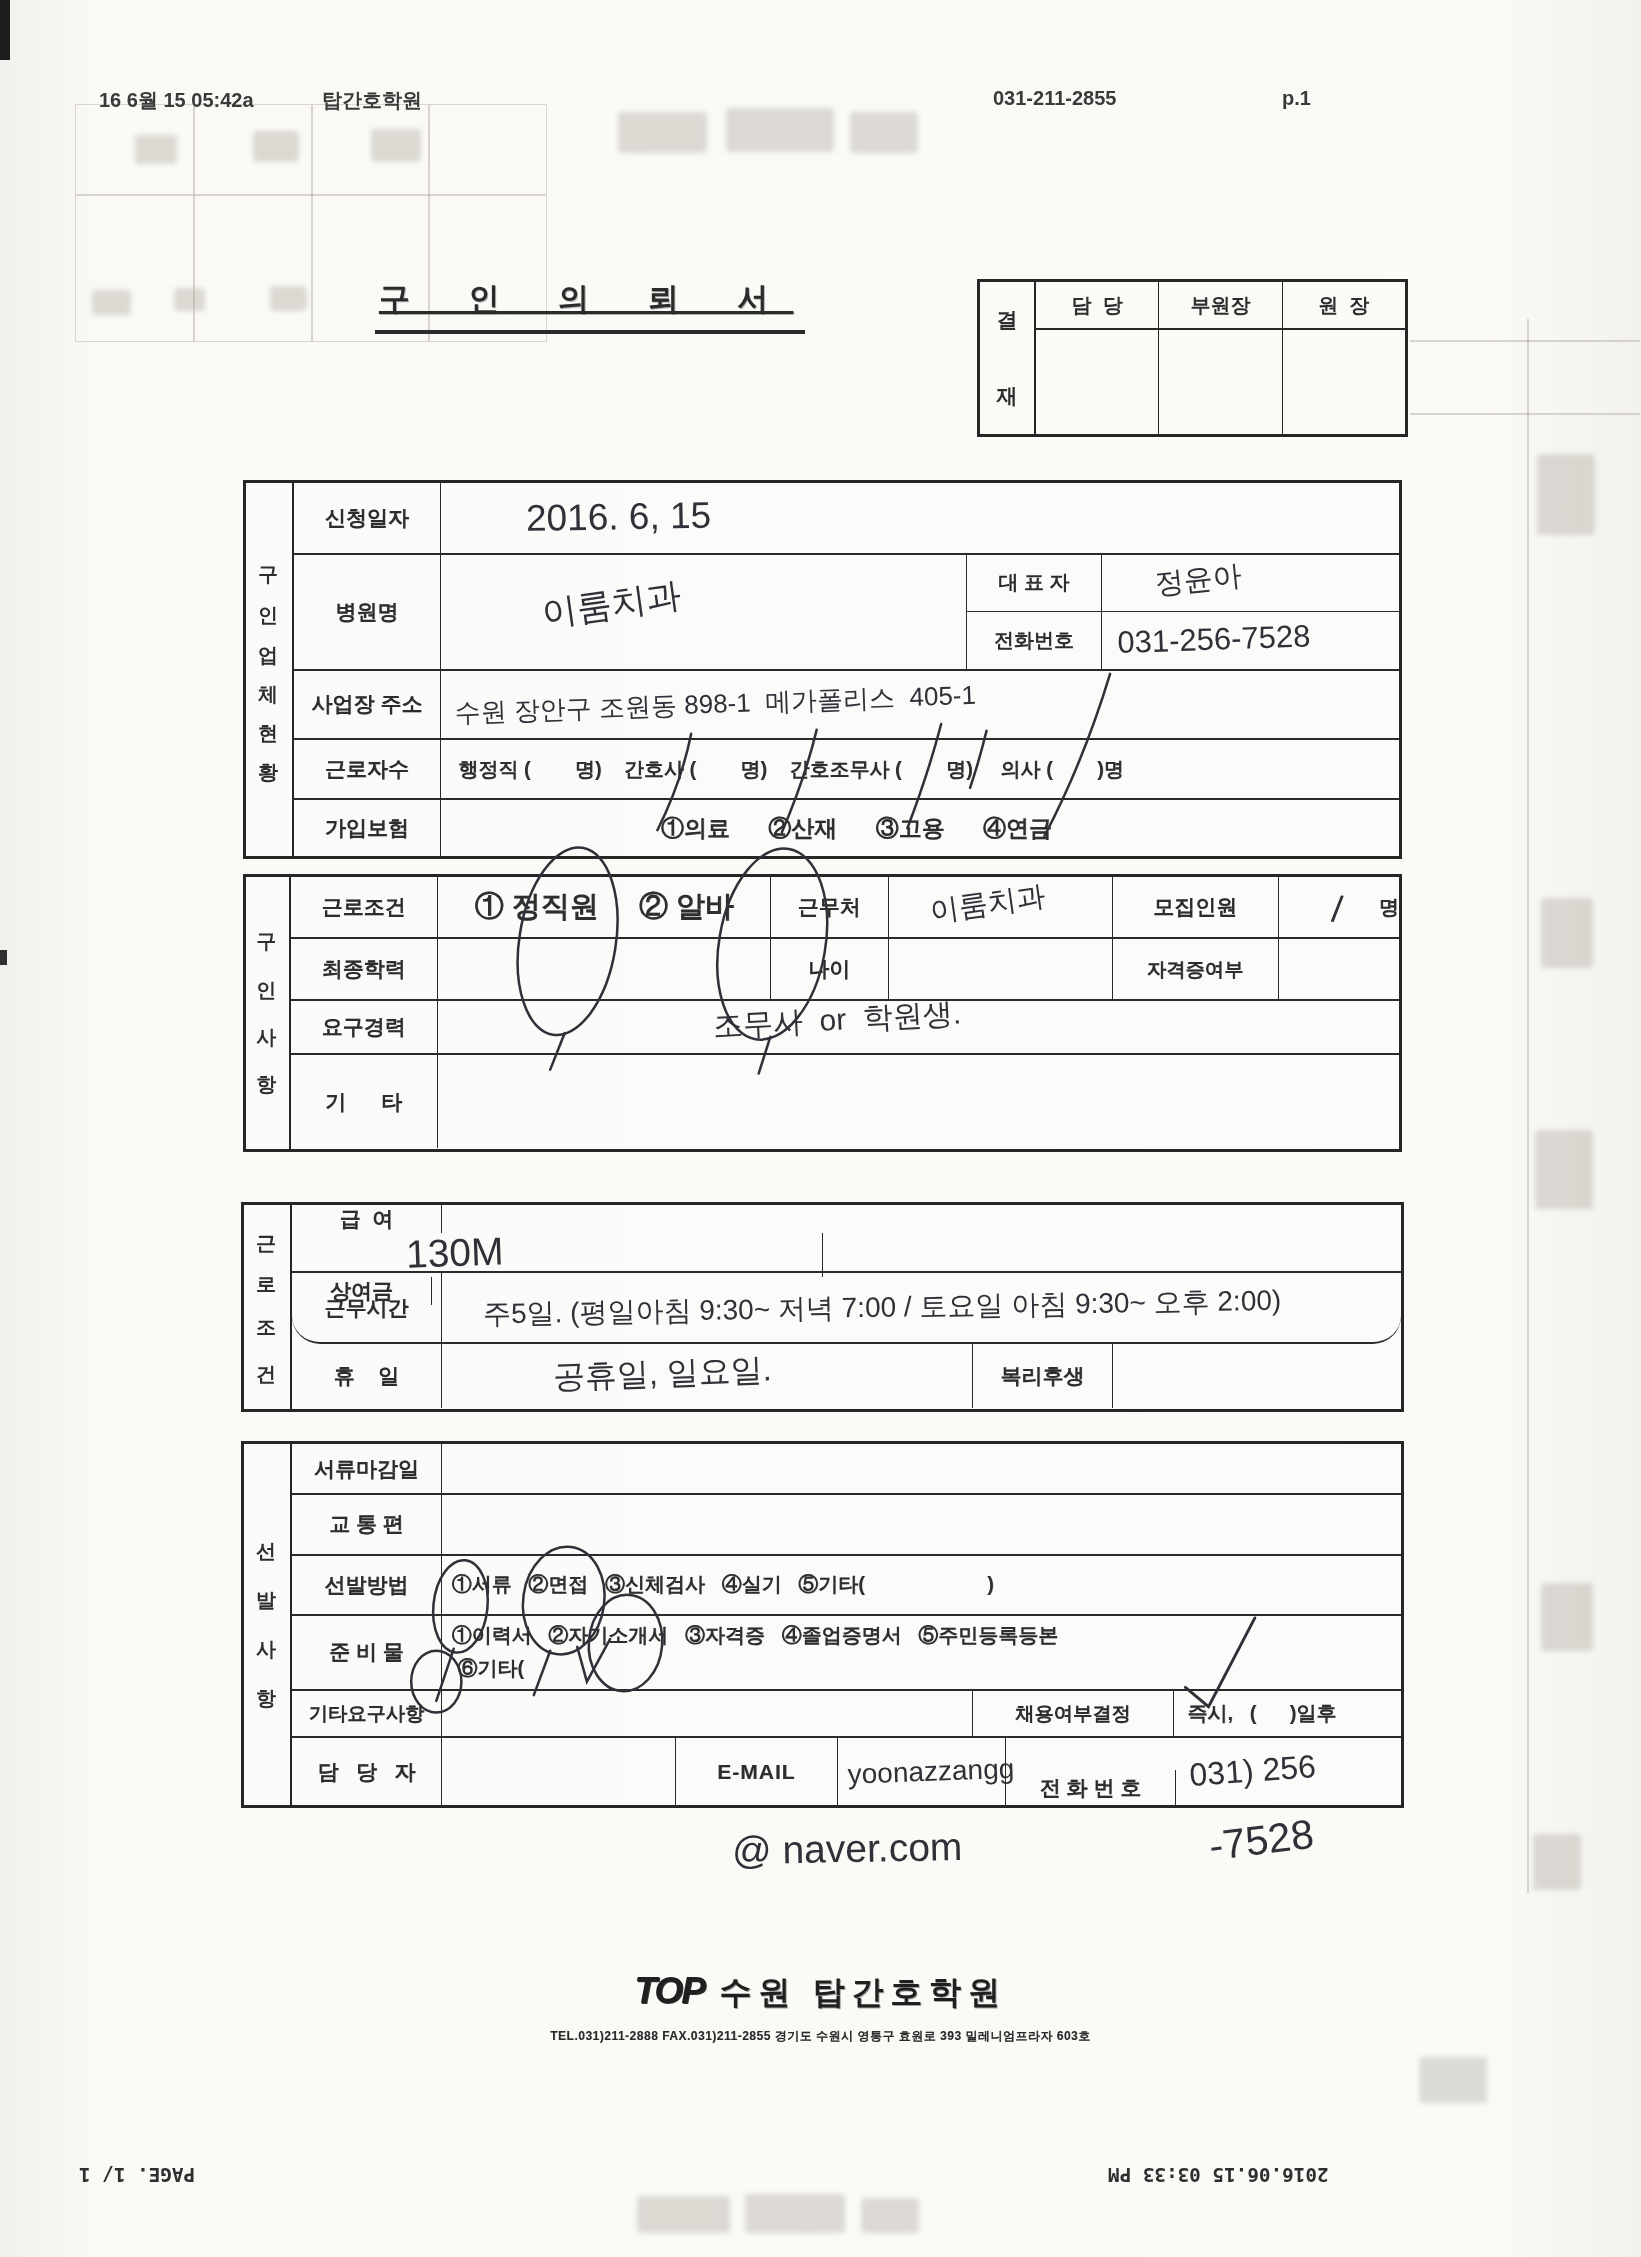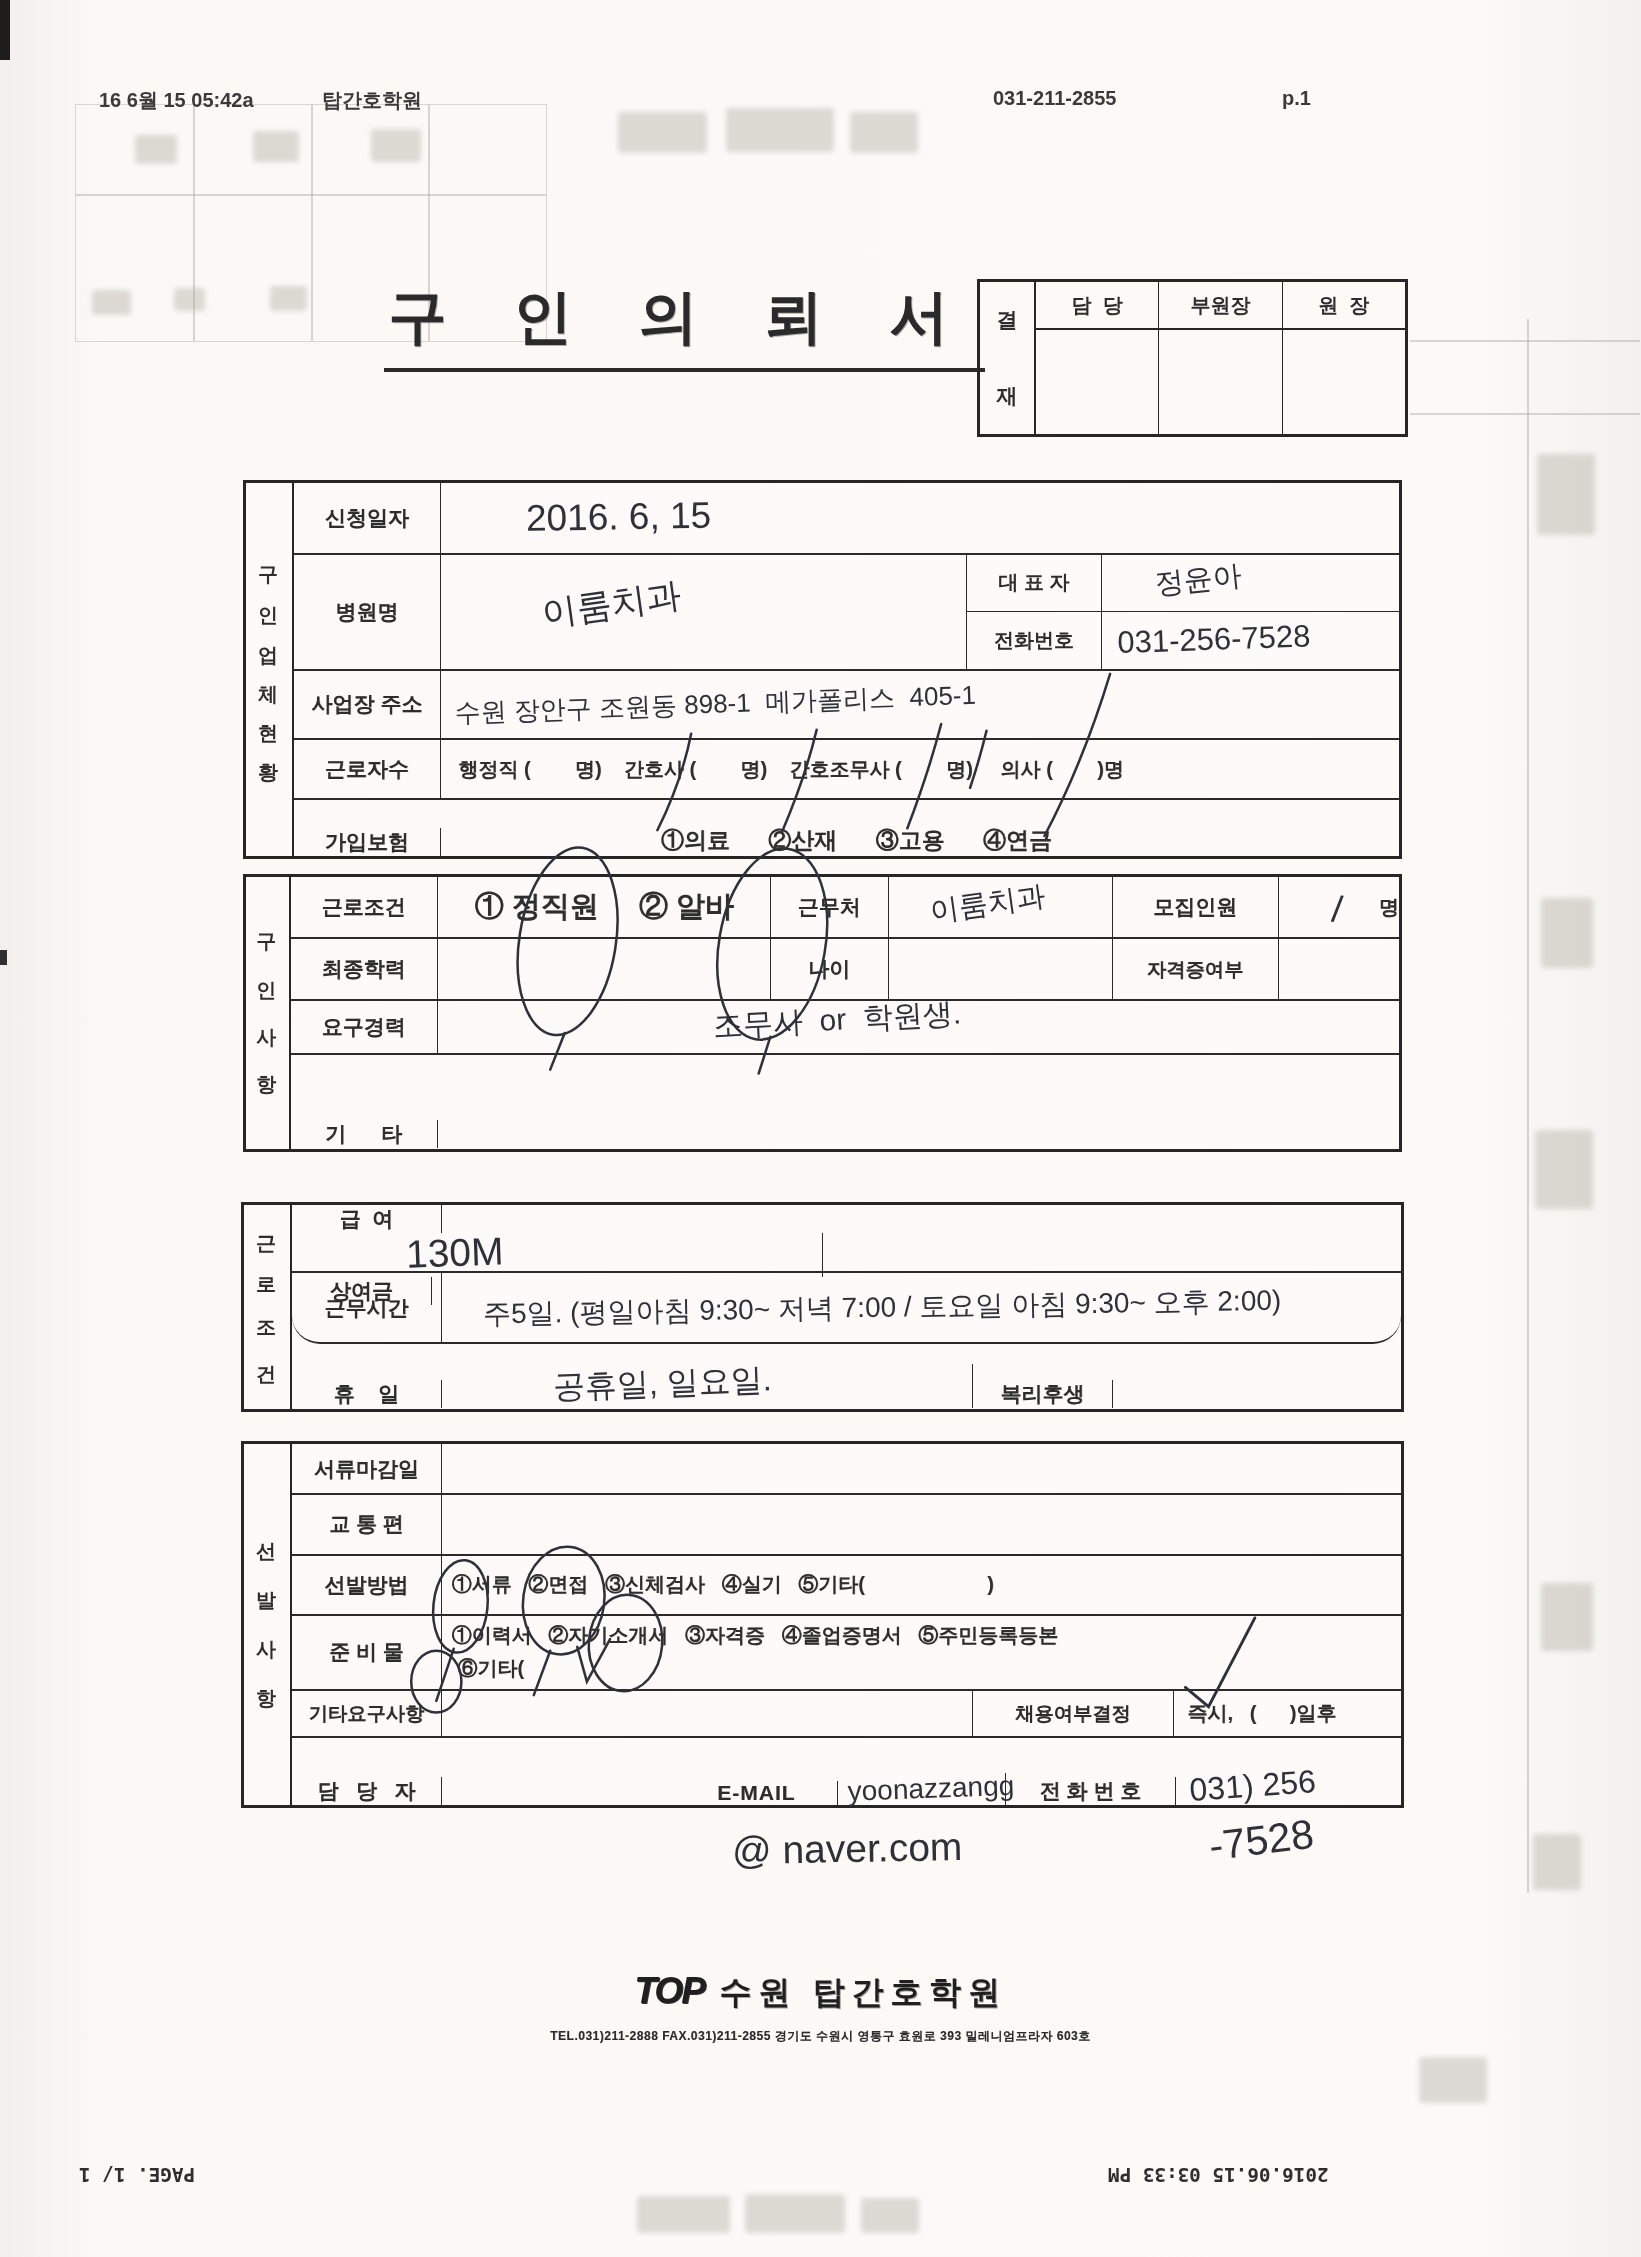--- a/index.html
+++ b/index.html
@@ -5,39 +5,39 @@
   html,body{margin:0;padding:0;background:#e9e8e4;}
   #page{position:relative;width:1641px;height:2257px;margin:0 auto;overflow:hidden;
         background:linear-gradient(90deg,#f1f0ec 0%,#faf9f6 6%,#fbfaf7 90%,#f2f1ed 100%);
         font-family:"Liberation Sans",sans-serif;color:#2d2d2d;}
   .abs{position:absolute;}
   .pre{white-space:pre;}
   .hw{font-family:"Liberation Sans",sans-serif;color:#2f3038;font-weight:400;}
   
   .faxline{top:87px;left:0;width:1641px;height:25px;font-size:20px;font-weight:700;color:#3a3a3a;}
   
-  .title{left:384px;top:278px;font-size:59px;font-weight:800;letter-spacing:25px;color:#2a2a2a;
-         border-bottom:4.8px solid #2b2b2b;padding:0 11.6px 9.7px 3.9px;text-shadow:1px 1px 0 rgba(40,40,40,.35);}
+  .title{left:375px;top:278px;font-size:31px;font-weight:800;letter-spacing:25px;color:#2a2a2a;
+         border-bottom:4.8px solid #2b2b2b;padding:0 11.6px 9.7px 3.9px;text-shadow:1px 1px 0 rgba(40,40,40,.35);text-decoration:underline;}
   
   .appr{left:977px;top:279px;width:431px;height:158px;border:3.9px solid #262626;display:flex;box-sizing:border-box;}
   .appr .stamp{width:54px;border-right:2.9px solid #262626;display:flex;flex-direction:column;justify-content:space-around;align-items:center;font-size:21px;font-weight:700;}
   .appr .cols{flex:1;display:flex;flex-direction:column;}
   .appr .chead{height:46px;display:flex;border-bottom:2.9px solid #262626;}
   .appr .chead div{flex:1;border-right:1.9px solid #262626;display:flex;align-items:center;justify-content:center;font-size:20px;font-weight:700;white-space:pre;}
   .appr .chead div:last-child{border-right:none;}
   .appr .cbody{flex:1;display:flex;}
   .appr .cbody div{flex:1;border-right:1.9px solid #262626;}
   .appr .cbody div:last-child{border-right:none;}
   
   .tbl{border:3.9px solid #262626;display:flex;box-sizing:border-box;background:rgba(255,255,255,.25);}
   .side{width:46px;border-right:2.9px solid #262626;display:flex;align-items:center;justify-content:center;}
   .side span{writing-mode:vertical-rl;text-orientation:upright;font-size:20px;font-weight:700;letter-spacing:19.3px;color:#2e2e2e;}
   .rows{flex:1;display:flex;flex-direction:column;}
   .row{display:flex;border-bottom:2.9px solid #2a2a2a;box-sizing:border-box;}
-  .row:last-child{border-bottom:none;align-items:flex-end;}
+  .row:last-child{border-bottom:none;}
   .lab{width:147px;min-width:147px;border-right:1.9px solid #2a2a2a;display:flex;align-items:center;justify-content:center;
        font-size:21px;font-weight:700;text-align:center;white-space:pre;box-sizing:border-box;text-shadow:0.4px 0.4px 0 rgba(46,46,46,.35);}
   .w155{width:150px;min-width:150px;}
   .cell{border-right:1.9px solid #2a2a2a;display:flex;align-items:center;box-sizing:border-box;}
   .cell.last{border-right:none;}
   .val{flex:1;}
   .sub{display:flex;flex-direction:column;}
   .srow{flex:1;display:flex;border-bottom:1.9px solid #2a2a2a;box-sizing:border-box;}
   .srow:last-child{border-bottom:none;}
   .slab{width:135px;min-width:135px;border-right:1.9px solid #2a2a2a;display:flex;align-items:center;justify-content:center;font-size:20px;font-weight:700;white-space:pre;box-sizing:border-box;}

